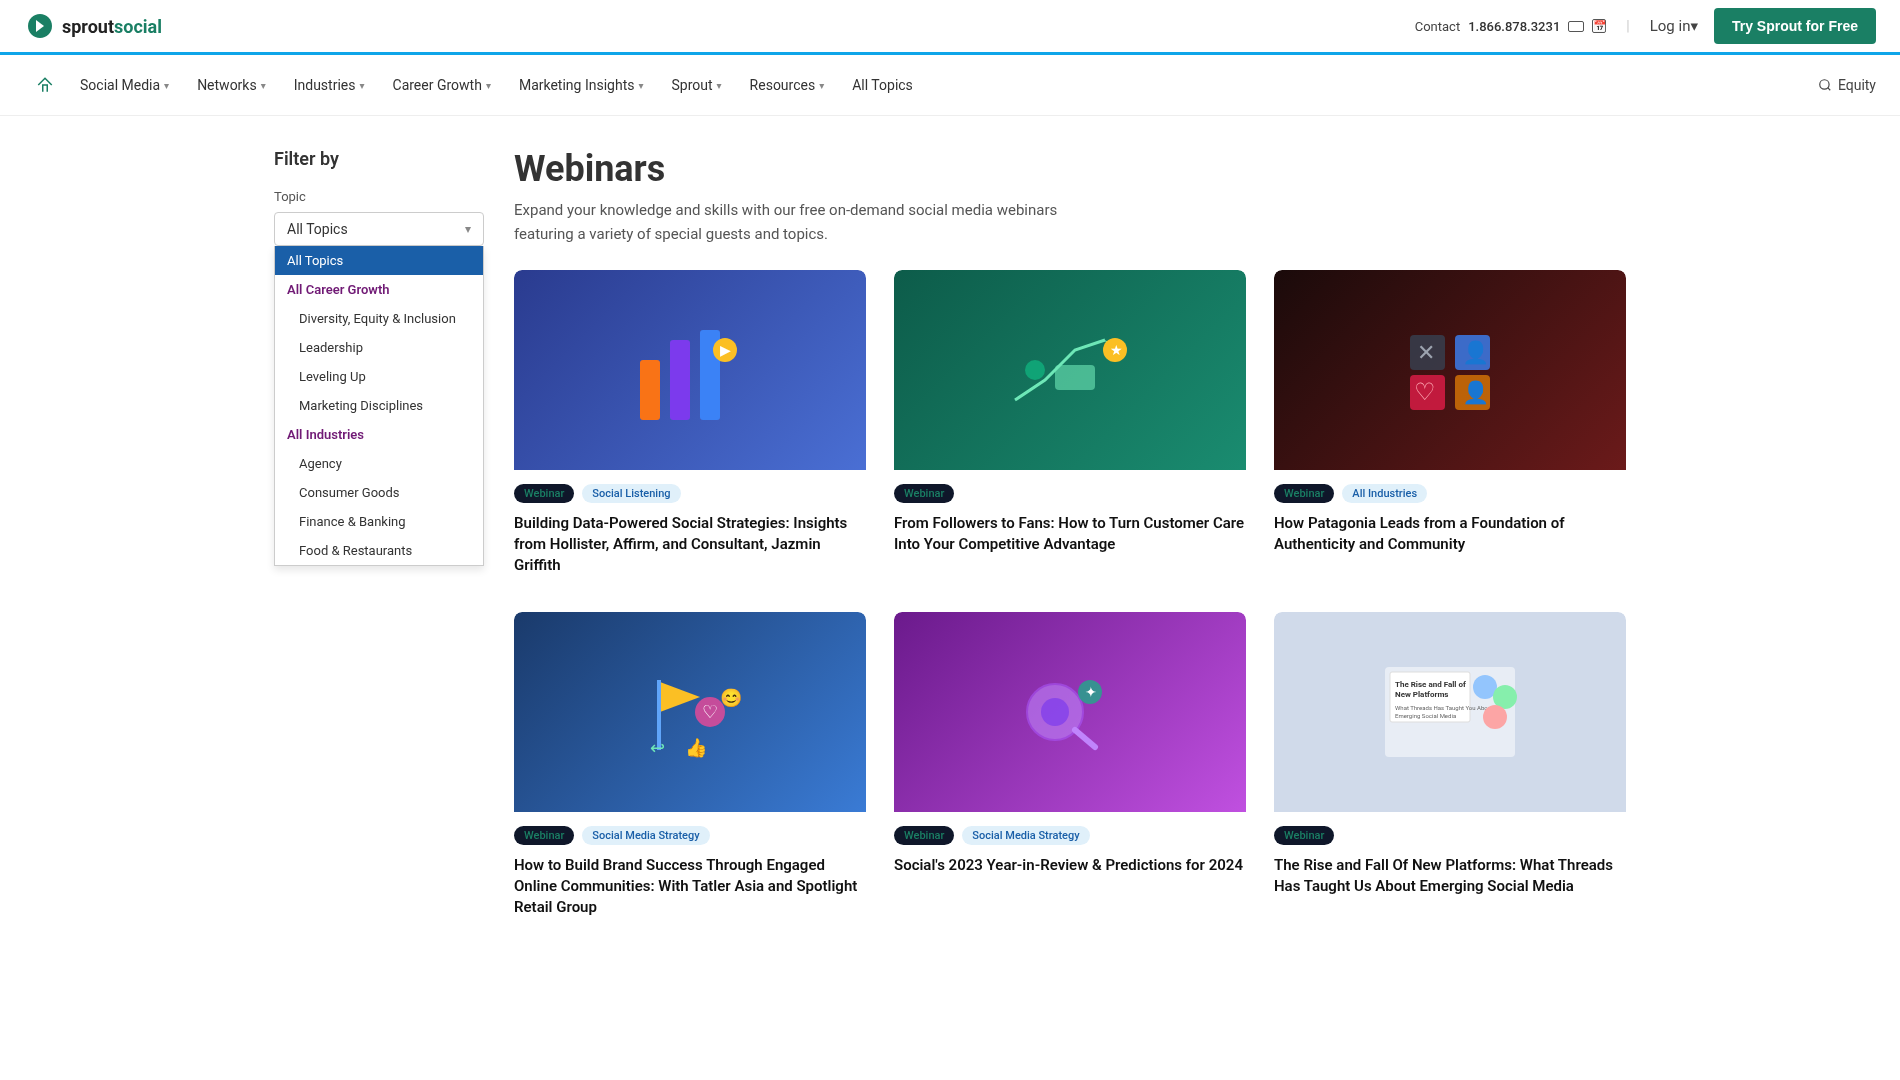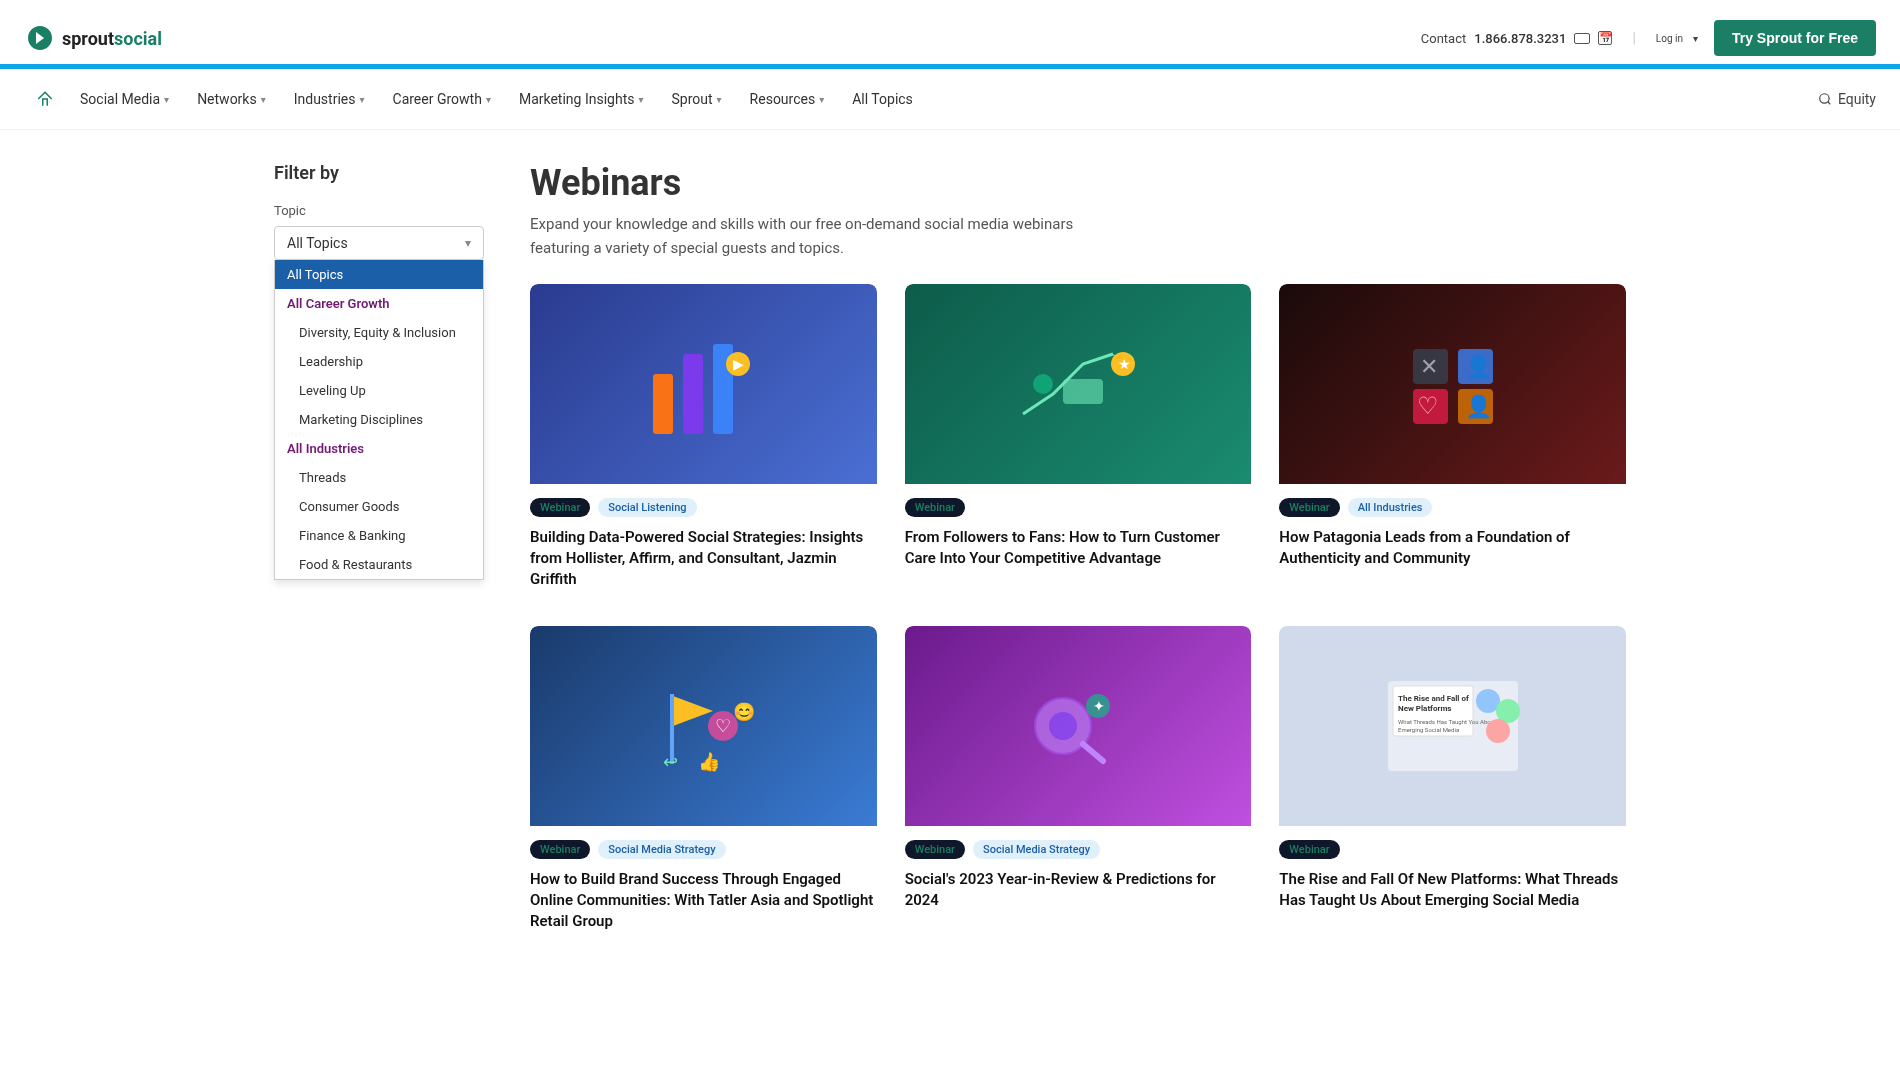--- a/index.html
+++ b/index.html
@@ -1,35 +1,35 @@
 <!DOCTYPE html>
 <html><head>
   <meta charset="utf-8">
   <style>
     * { box-sizing: border-box; margin: 0; padding: 0; }
     body { font-family: -apple-system, BlinkMacSystemFont, 'Segoe UI', Roboto, sans-serif; background: #fff; color: #333; font-size: 14px; }
 
     
-    .top-bar { display: flex; align-items: center; justify-content: center; padding: 8px 24px; background: #fff; border-bottom: 5px solid #0ea5e9; gap: 16px; margin-top: 12px; }
+    .top-bar { display: flex; align-items: center; justify-content: center; padding: 8px 24px; background: #fff; border-bottom: 3px solid #0ea5e9; gap: 16px; }
     .top-bar-contact { display: flex; align-items: center; gap: 8px; color: #444; font-size: 13px; }
     .top-bar-divider { color: #ccc; margin: 0 4px; }
-    .top-bar-login { font-size: 10px; color: #444; cursor: pointer; display: flex; align-items: center; gap: 10px; }
+    .top-bar-login { font-size: 15px; color: #444; cursor: pointer; display: flex; align-items: center; gap: 0; }
     .top-bar-cta { background: #1a7f64; color: #fff; border: none; padding: 10px 18px; border-radius: 4px; font-size: 14px; font-weight: 600; cursor: pointer; }
     .logo-area { margin-right: auto; display: flex; align-items: center; gap: 6px; }
     .logo-icon { width: 32px; height: 32px; }
 
     
     .main-nav { display: flex; align-items: center; padding: 0 24px; background: #fff; border-bottom: 1px solid #eee; gap: 0; }
     .nav-home { padding: 14px 12px; color: #1a7f64; display: flex; align-items: center; }
     .nav-item { padding: 22px 14px; color: #333; font-size: 14px; cursor: pointer; display: flex; align-items: center; gap: 4px; white-space: nowrap; }
     .nav-item .chevron { font-size: 10px; color: #888; }
     .nav-search { margin-left: auto; display: flex; align-items: center; gap: 6px; color: #444; cursor: pointer; font-size: 14px; padding: 14px 0; }
 
     
-    .page-layout { display: flex; max-width: 1400px; margin: 0 auto; padding: 32px 24px; gap: 36px; }
+    .page-layout { display: flex; max-width: 1400px; margin: 0 auto; padding: 32px 24px; gap: 20px; }
 
     
     .sidebar { width: 220px; flex-shrink: 0; }
     .filter-title { font-size: 18px; font-weight: 600; margin-bottom: 20px; }
     .filter-label { font-size: 13px; color: #555; margin-bottom: 8px; font-weight: 400; }
     .topic-select-wrapper { position: relative; width: 210px; }
     .topic-select-display { border: 1px solid #ccc; border-radius: 4px; padding: 8px 12px; display: flex; justify-content: space-between; align-items: center; cursor: pointer; background: #fff; font-size: 14px; }
     .topic-select-display .chevron { color: #888; font-size: 12px; }
 
     
@@ -134,21 +134,21 @@
         <span class="chevron">▾</span>
       </div>
       <div class="dropdown-list" id="topic-dropdown">
           <div class="dropdown-item selected">All Topics</div>
           <div class="dropdown-item group-header">All Career Growth</div>
           <div class="dropdown-item sub-item">Diversity, Equity &amp; Inclusion</div>
           <div class="dropdown-item sub-item">Leadership</div>
           <div class="dropdown-item sub-item">Leveling Up</div>
           <div class="dropdown-item sub-item">Marketing Disciplines</div>
           <div class="dropdown-item group-header">All Industries</div>
-          <div class="dropdown-item sub-item">Threads</div>
+          <div class="dropdown-item sub-item">Agency</div>
           <div class="dropdown-item sub-item">Consumer Goods</div>
           <div class="dropdown-item sub-item">Finance &amp; Banking</div>
           <div class="dropdown-item sub-item">Food &amp; Restaurants</div>
           <div class="dropdown-item sub-item">Gaming &amp; Esports</div>
         </div>
     </div>
   </aside>
 
   <main class="main-content">
     <h1 class="page-title">Webinars</h1>

